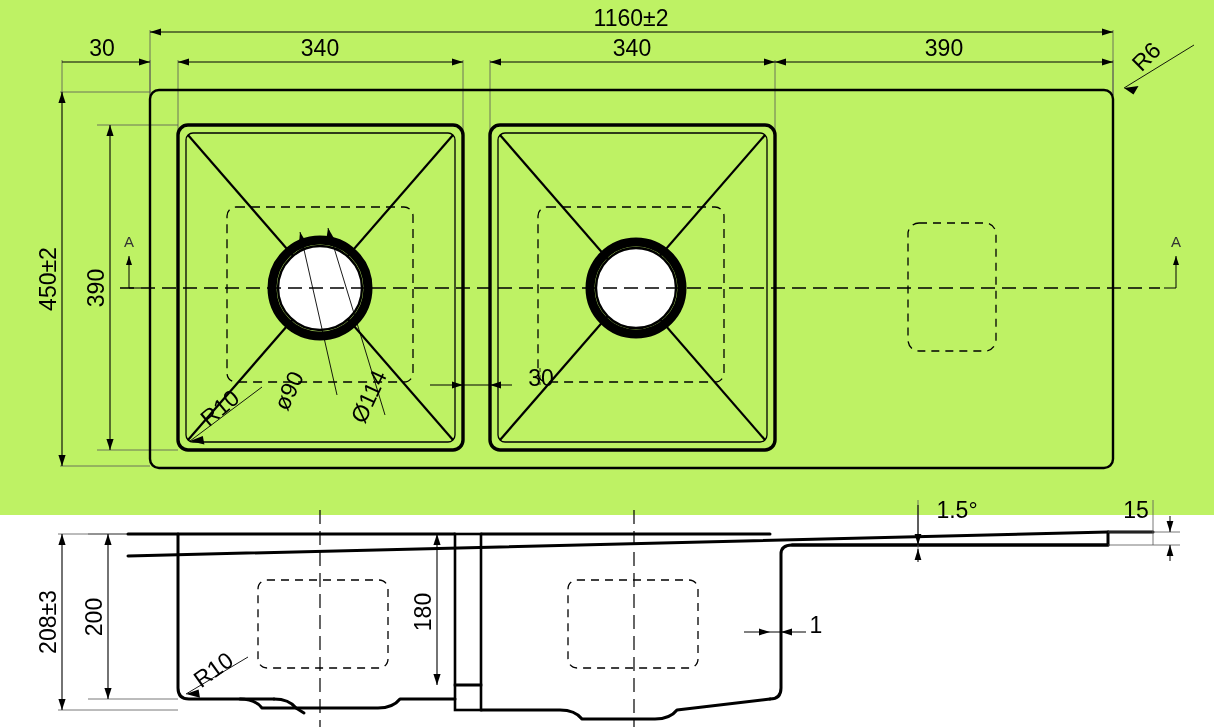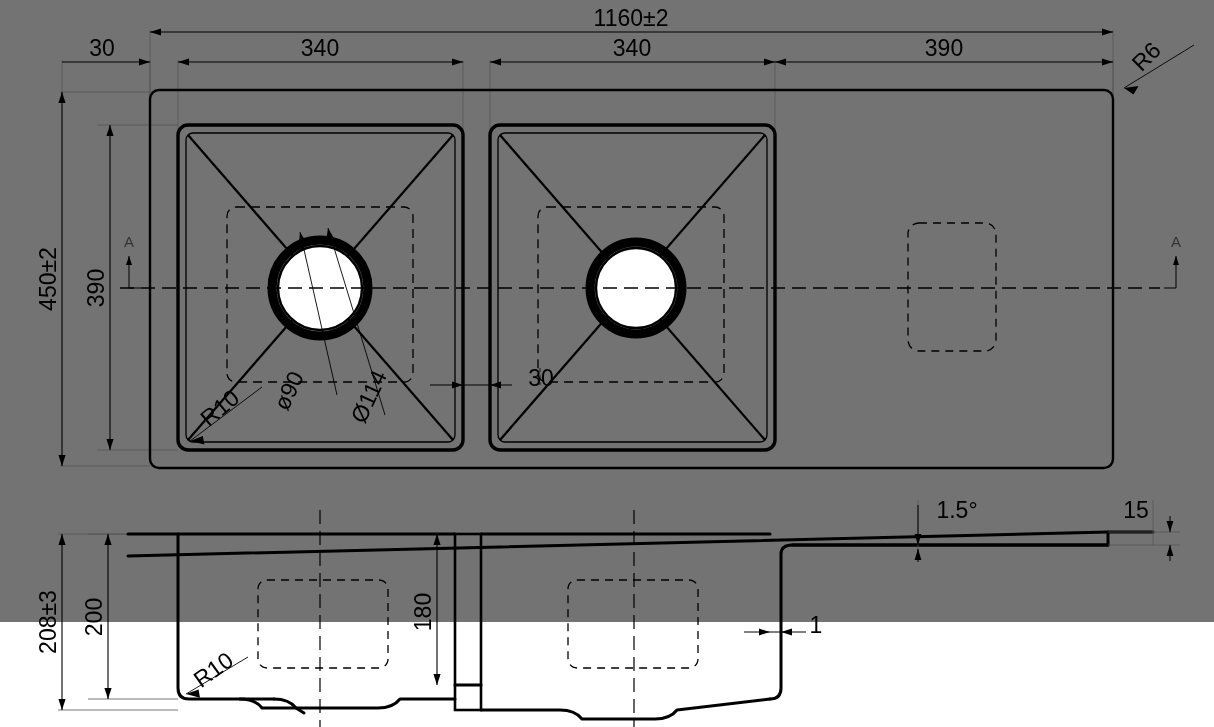--- a/index.html
+++ b/index.html
@@ -1,18 +1,18 @@
 <!DOCTYPE html>
 <html><head>
 <meta charset="utf-8">
 <style>
   html,body{margin:0;padding:0;background:#ffffff;}
   body{width:1214px;height:727px;overflow:hidden;
        font-family:"Liberation Sans","DejaVu Sans",sans-serif;}
-  #sheet{position:relative;width:1214px;height:622px;background:#737373;}
+  #sheet{position:relative;width:1214px;height:515px;background:#bef264;}
   svg{display:block;}
   .dim-text{font-family:"Liberation Sans","DejaVu Sans",sans-serif;
             font-size:23px;fill:#000;font-weight:400;}
   .sec-letter{font-family:"Liberation Sans","DejaVu Sans",sans-serif;
             font-size:15px;fill:#333;}
 </style>
 </head>
 <body>
 
 <div id="sheet">

